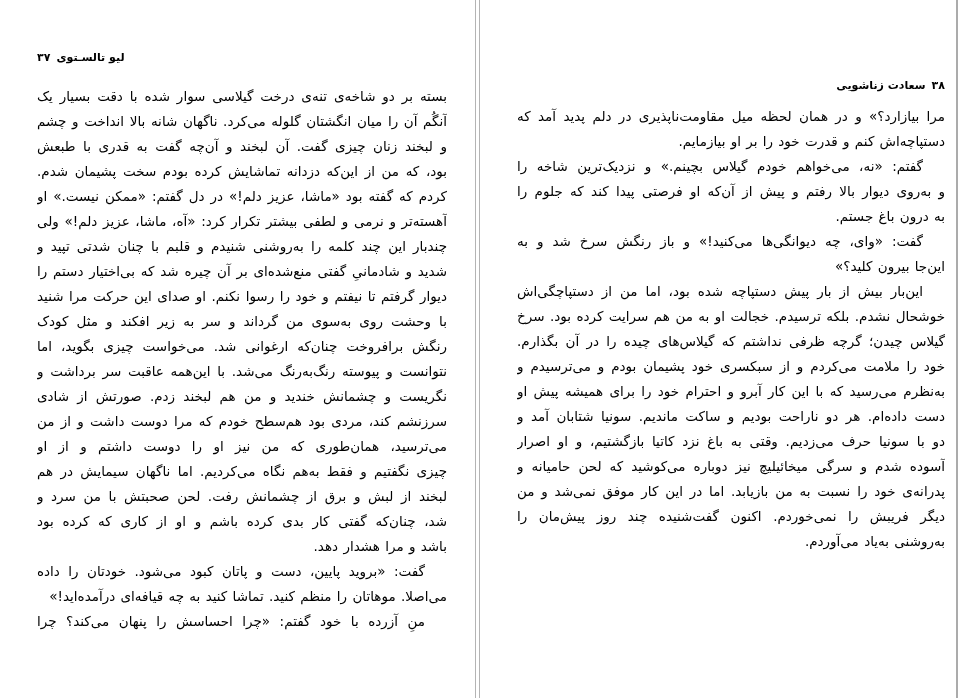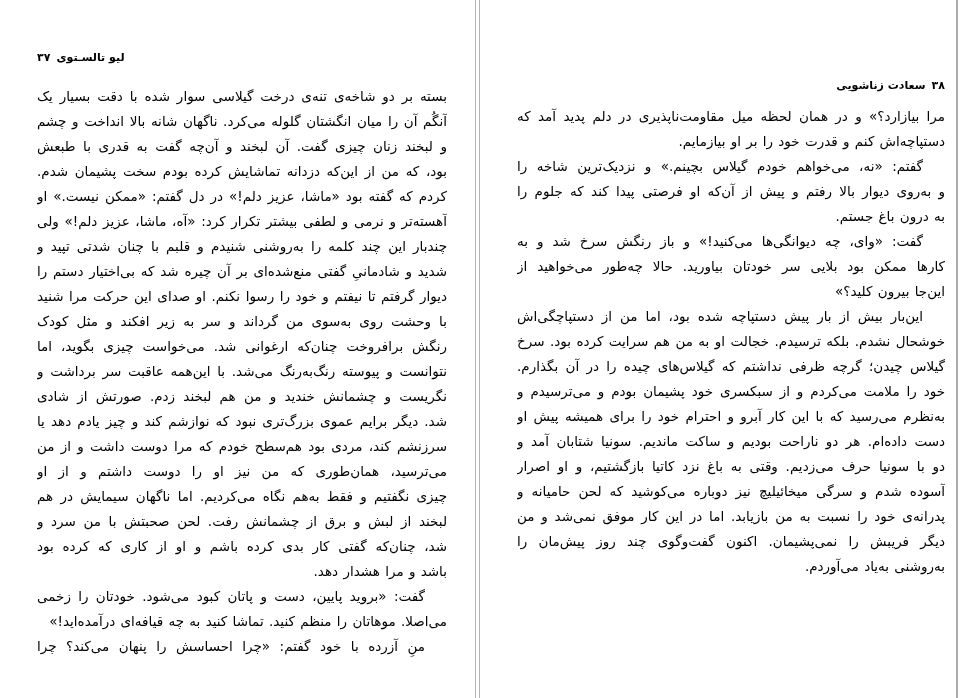--- a/index.html
+++ b/index.html
@@ -71,55 +71,53 @@
       <div class="line">بود، که من از این‌که دزدانه تماشایش کرده بودم سخت پشیمان شدم. گمان</div>
       <div class="line">کردم که گفته بود «ماشا، عزیز دلم!» در دل گفتم: «ممکن نیست.» او با لحنی</div>
       <div class="line">آهسته‌تر و نرمی و لطفی بیشتر تکرار کرد: «آه، ماشا، عزیز دلم!» ولی من این</div>
       <div class="line">چندبار این چند کلمه را به‌روشنی شنیدم و قلبم با چنان شدتی تپید و هیجانی</div>
       <div class="line">شدید و شادمانیِ گفتی منع‌شده‌ای بر آن چیره شد که بی‌اختیار دستم را به</div>
       <div class="line">دیوار گرفتم تا نیفتم و خود را رسوا نکنم. او صدای این حرکت مرا شنید و</div>
       <div class="line">با وحشت روی به‌سوی من گرداند و سر به زیر افکند و مثل کودک خجلی</div>
       <div class="line">رنگش برافروخت چنان‌که ارغوانی شد. می‌خواست چیزی بگوید، اما</div>
       <div class="line">نتوانست و پیوسته رنگ‌به‌رنگ می‌شد. با این‌همه عاقبت سر برداشت و به من</div>
       <div class="line">نگریست و چشمانش خندید و من هم لبخند زدم. صورتش از شادی شکوفا</div>
-      <div class="line">شد. دیگر برایم عموی بزرگ‌تری نبود که نوازشم کند و چیز یادم دهد یا</div>
       <div class="line">سرزنشم کند، مردی بود هم‌سطح خودم که مرا دوست داشت و از من</div>
       <div class="line">می‌ترسید، همان‌طوری که من نیز او را دوست داشتم و از او می‌ترسیدم. دیگر</div>
       <div class="line">چیزی نگفتیم و فقط به‌هم نگاه می‌کردیم. اما ناگهان سیمایش در هم رفت و</div>
       <div class="line">لبخند از لبش و برق از چشمانش رفت. لحن صحبتش با من سرد و پدرانه</div>
       <div class="line">شد، چنان‌که گفتی کار بدی کرده باشم و او از کاری که کرده بود پشیمان شده</div>
       <div class="line last">باشد و مرا هشدار دهد.</div>
-      <div class="line indent">گفت: «بروید پایین، دست و پاتان کبود می‌شود. خودتان را زخمی</div>
+      <div class="line indent">گفت: «بروید پایین، دست و پاتان کبود می‌شود. خودتان را داده</div>
       <div class="line last">می‌اصلا. موهاتان را منظم کنید. تماشا کنید به چه قیافه‌ای درآمده‌اید!»</div>
       <div class="line indent">منِ آزرده با خود گفتم: «چرا احساسش را پنهان می‌کند؟ چرا می‌خواهد</div>
     </div>
 </div>
 
 <div class="page page-right">
   <div class="running-head">
     <span>۳۸</span><span class="sep"></span><span>سعادت زناشویی</span>
   </div>
   <div class="page-body">
       <div class="line">مرا بیازارد؟» و در همان لحظه میل مقاومت‌ناپذیری در دلم پدید آمد که</div>
       <div class="line last">دستپاچه‌اش کنم و قدرت خود را بر او بیازمایم.</div>
       <div class="line indent">گفتم: «نه، می‌خواهم خودم گیلاس بچینم.» و نزدیک‌ترین شاخه را گرفتم</div>
       <div class="line">و به‌روی دیوار بالا رفتم و پیش از آن‌که او فرصتی پیدا کند که جلوم را بگیرد</div>
       <div class="line last">به درون باغ جستم.</div>
       <div class="line indent">گفت: «وای، چه دیوانگی‌ها می‌کنید!» و باز رنگش سرخ شد و به سرخی</div>
-      <div class="line">کارها ممکن بود بلایی سر خودتان بیاورید. حالا چه‌طور می‌خواهید از</div>
       <div class="line last">این‌جا بیرون کلید؟»</div>
       <div class="line indent">این‌بار بیش از بار پیش دستپاچه شده بود، اما من از دستپاچگی‌اش دیگر</div>
       <div class="line">خوشحال نشدم. بلکه ترسیدم. خجالت او به من هم سرایت کرده بود. سرخ</div>
       <div class="line">گیلاس چیدن؛ گرچه ظرفی نداشتم که گیلاس‌های چیده را در آن بگذارم.</div>
       <div class="line">خود را ملامت می‌کردم و از سبکسری خود پشیمان بودم و می‌ترسیدم و</div>
       <div class="line">به‌نظرم می‌رسید که با این کار آبرو و احترام خود را برای همیشه پیش او از</div>
       <div class="line">دست داده‌ام. هر دو ناراحت بودیم و ساکت ماندیم. سونیا شتابان آمد و کلید</div>
       <div class="line">دو با سونیا حرف می‌زدیم. وقتی به باغ نزد کاتیا بازگشتیم، و او اصرار داشت</div>
       <div class="line">آسوده شدم و سرگی میخائیلیچ نیز دوباره می‌کوشید که لحن حامیانه و</div>
       <div class="line">پدرانه‌ی خود را نسبت به من بازیابد. اما در این کار موفق نمی‌شد و من هم</div>
-      <div class="line">دیگر فریبش را نمی‌پشیمان. اکنون گفت‌وگوی چند روز پیش‌مان را</div>
+      <div class="line">دیگر فریبش را نمی‌خوردم. اکنون گفت‌شنیده چند روز پیش‌مان را</div>
       <div class="line last">به‌روشنی به‌یاد می‌آوردم.</div>
     </div>
 </div>
 
 <div class="vline spine-a"></div>
 <div class="vline spine-b"></div>
 <div class="vline page-edge"></div>
 
 </body></html>

